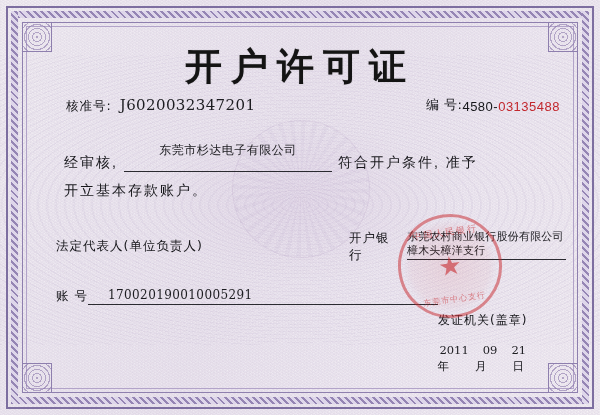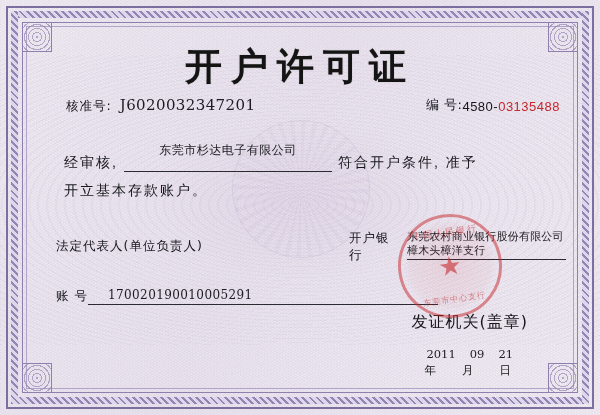--- a/index.html
+++ b/index.html
@@ -174,21 +174,21 @@
     display: inline-block;
     width: 330px;
     border-bottom: 1px solid #2a2a30;
     font-size: 12px;
     letter-spacing: 0.4px;
     padding: 0 0 2px 20px;
   }
 
   
   .issuer { right: 38px; top: 278px; text-align: center; }
-  .issuer .line1 { font-size: 16px; letter-spacing: 1px; }
+  .issuer .line1 { font-size: 12px; letter-spacing: 1px; }
   .issuer .date-row {
     margin-top: 14px;
     display: flex;
     align-items: flex-end;
     gap: 14px;
     font-size: 12px;
     justify-content: center;
   }
   .issuer .d-num { font-size: 11.5px; }
   .issuer .d-unit { font-size: 11.5px; }

